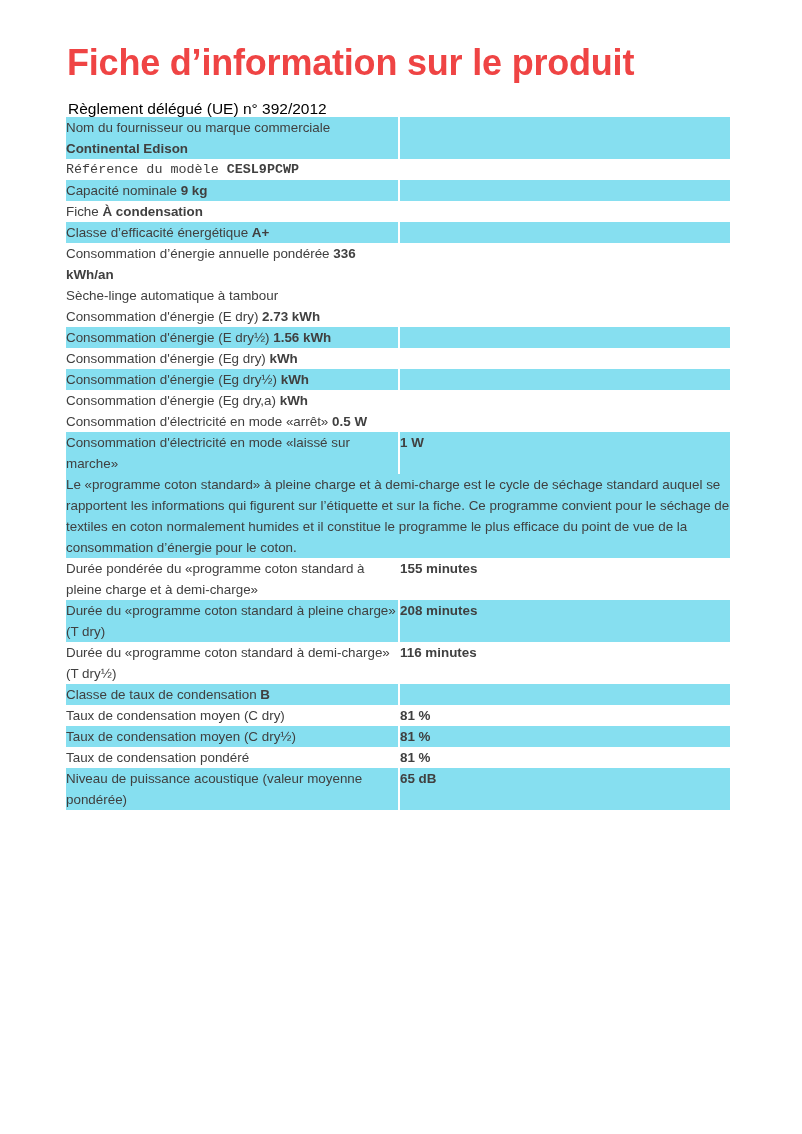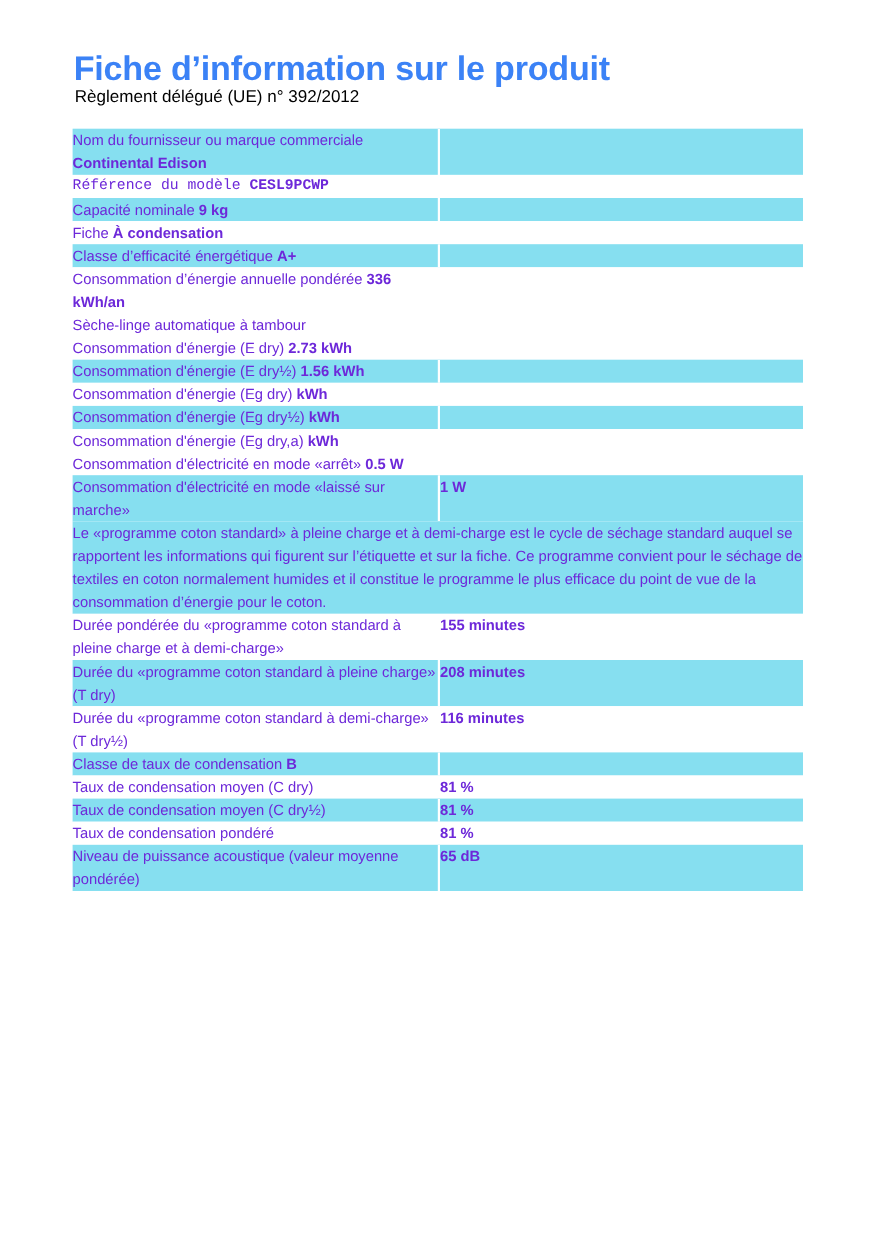--- a/index.html
+++ b/index.html
@@ -22,32 +22,32 @@
     top: 0;
     width: 802px;
     height: 1134px;
     box-sizing: border-box;
   }
 
   .title {
     position: absolute;
     left: 67px;
     top: 44px;
-    font-size: 31px;
+    font-size: 36px;
     font-weight: bold;
     letter-spacing: -0.2px;
-    color: #3b82f6;
+    color: #ef4444;
     line-height: 38px;
     white-space: nowrap;
   }
 
   .subtitle {
     position: absolute;
     left: 68px;
-    top: 78px;
+    top: 98px;
     font-size: 15.5px;
     font-weight: normal;
     color: #000000;
     line-height: 21px;
     white-space: nowrap;
   }
 
   .sheet-table {
     position: absolute;
     left: 66px;
@@ -56,21 +56,21 @@
     border-collapse: collapse;
     table-layout: fixed;
   }
 
   .sheet-table td {
     padding: 0;
     margin: 0;
     vertical-align: top;
     font-size: 13.4px;
     line-height: 21px;
-    color: #6d28d9;
+    color: #404040;
     border: 0;
   }
 
   .col-label { width: 334px; }
   .col-value { width: 330px; }
 
   .cell-label {
     padding: 0 4px 0 2px;
     word-wrap: break-word;
   }

